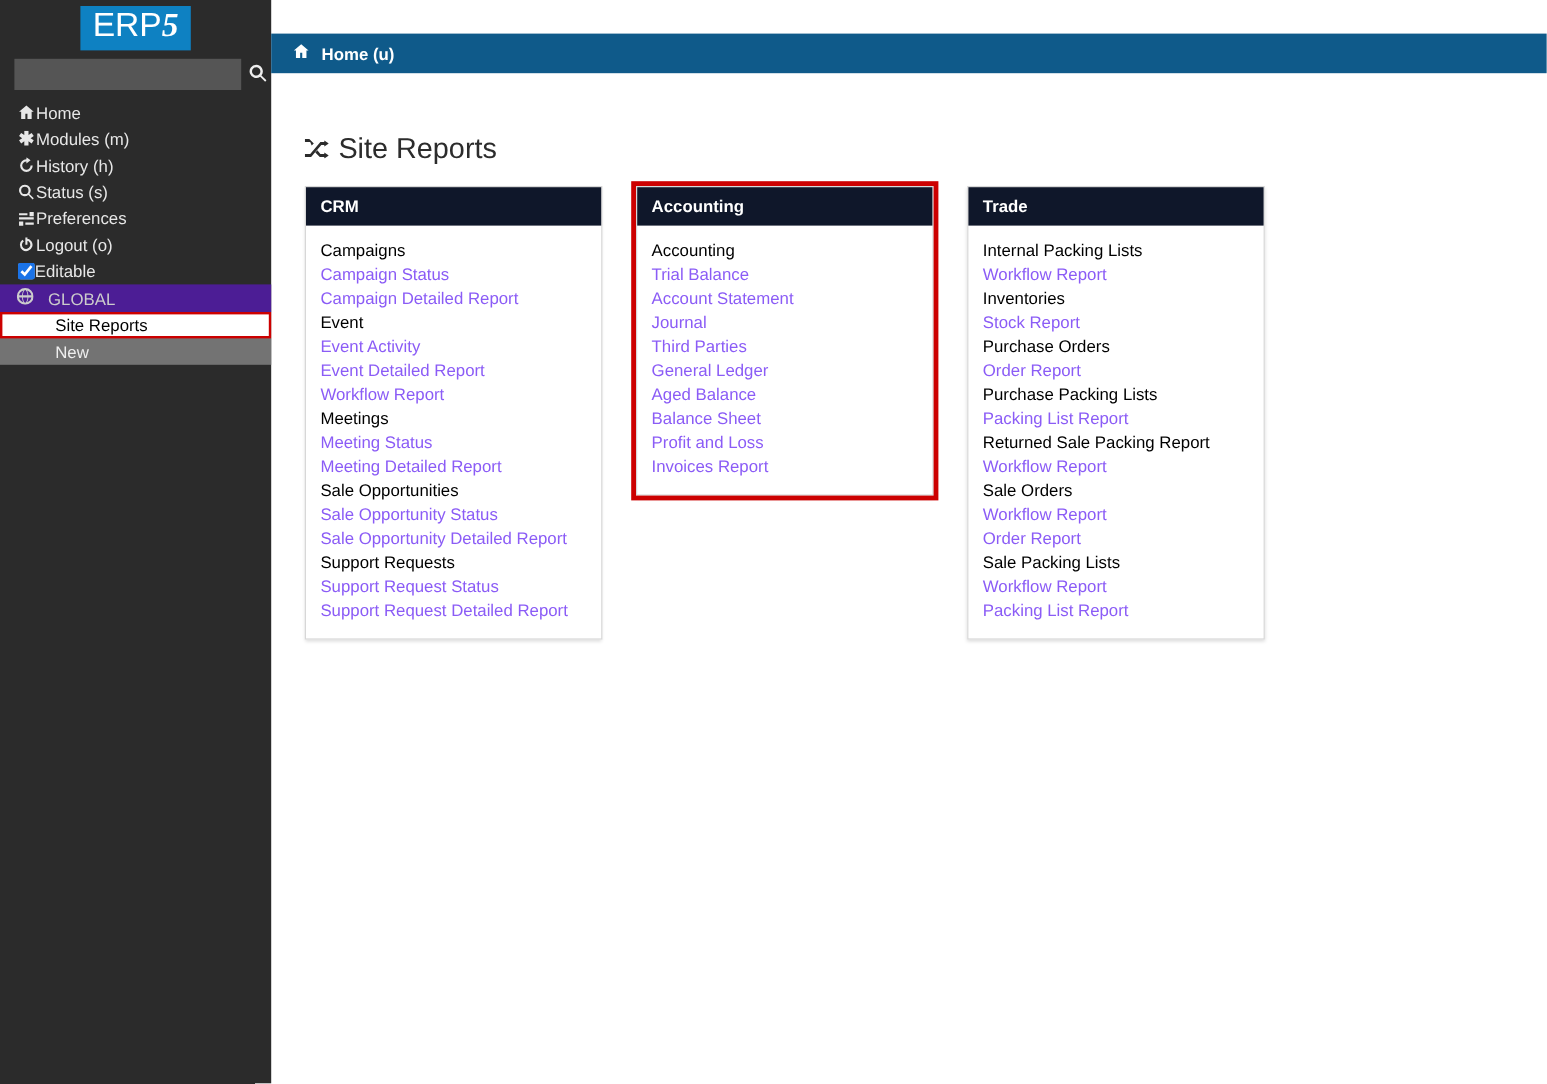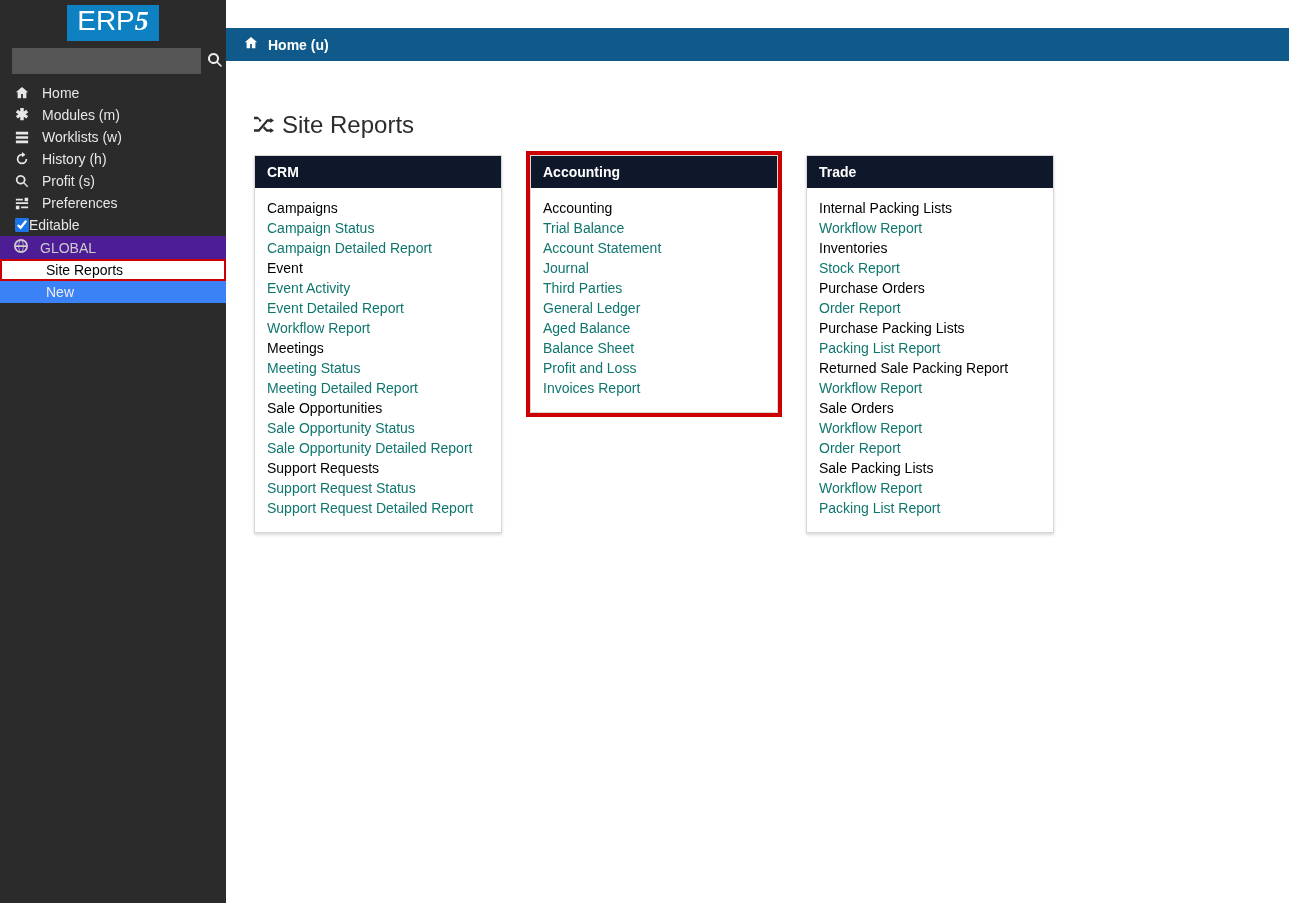--- a/index.html
+++ b/index.html
@@ -27,28 +27,28 @@
   }
   .logo i { font-style: italic; font-family: serif; font-weight: bold; }
   .search-row { display: flex; align-items: center; padding: 4px 12px 8px; gap: 6px; }
   .search-row input {
     flex: 1; background: #555; border: none; height: 26px; padding: 0 6px;
     color: #eee;
   }
   .search-row .mag { color: #eee; cursor: pointer; }
   .nav-list { list-style: none; }
   .nav-list li {
-    display: flex; align-items: flex-start; gap: 12px;
+    display: flex; align-items: flex-start; 
     padding: 3px 12px 3px 14px; cursor: pointer; font-size: 14px;
   }
   .nav-list li .ico { width: 16px; height: 16px; display: inline-flex; align-items:center; justify-content:center; }
   .nav-list li input[type=checkbox] { accent-color: #1a73e8; width:14px; height:14px; margin-left:1px;}
   .global-hdr { background:#4c1d95; color:#ccc; padding:3px 12px 3px 14px; display:flex; align-items:center; gap:12px;}
   .sub-list { list-style:none; }
-  .sub-list li { padding:3px 12px 3px 46px; cursor:pointer; background:#3b82f6; color:#eee;}
+  .sub-list li { padding:3px 12px 3px 46px; cursor:pointer; background:#737373; color:#eee;}
   .sub-list li.selected { outline:2px solid #cc0000; outline-offset:-2px; background:#fff; color:#000; }
 
   
   .main { flex:1; display:flex; flex-direction:column;margin-top:28px; }
   .topbar {
     background:#0f5a8a;
     color:#fff; padding:8px 18px; display:flex; align-items:center; gap:10px;
     font-weight:600; font-size: 14px;
   }
   .content { padding: 50px 28px; }
@@ -58,21 +58,21 @@
     width: 248px;
     border:1px solid #d7d7d7;
     box-shadow: 0 2px 3px rgba(0,0,0,0.15);
     background:#fff;
   }
   .panel-header {
     background:#0f172a; color:#fff; font-weight:600; padding:8px 12px;
   }
   .panel-body { padding:8px 12px 12px; }
   .panel-body .hdr { color:#000; margin:4px 0; }
-  .panel-body .link { color:#0f766e; margin:4px 0; cursor:pointer; }
+  .panel-body .link { color:#8b5cf6; margin:4px 0; cursor:pointer; }
   .panel.highlight { outline:4px solid #cc0000; outline-offset:0; }
 
   
   svg { fill: currentColor; }
 </style>
 </head>
 <body>
 
 <div class="sidebar">
   <div class="logo-wrap">
@@ -104,49 +104,50 @@
         <span class="ico">
           <svg width="14" height="14" viewBox="0 0 16 16">
             <path d="M6 0h4v4l3-2 2 3-3 2 3 2-2 3-3-2v4H6v-4l-3 2-2-3 3-2-3-2 2-3 3 2V0z"></path>
           </svg>
         </span>
         <span>Modules (m)</span>
       </li>
       <li>
         <span class="ico">
           <svg width="14" height="14" viewBox="0 0 16 16">
-            <path d="M1 2h14v3H1zM1 7h14v3H1zM1 12h14v3H1z"></path>
-          </svg>
-        </span>
-        <span>Worklists (w)</span>
-      </li>
-      <li>
-        <span class="ico">
-          <svg width="14" height="14" viewBox="0 0 16 16">
             <path d="M8 3a5 5 0 11-4.9 6H1a7 7 0 106.9-8V0L4 3l4 3V4a4 4 0 10-3.5 6H8V3z" opacity=".01"></path>
             <path d="M8 2a6 6 0 106 6H12a4 4 0 11-4-4v2l4-3-4-3v2z"></path>
           </svg>
         </span>
         <span>History (h)</span>
       </li>
       <li>
         <span class="ico">
           <svg width="14" height="14" viewBox="0 0 16 16">
             <path d="M6.5 1a5.5 5.5 0 014.38 8.83l4.15 4.14-1.06 1.06-4.14-4.15A5.5 5.5 0 116.5 1zm0 2a3.5 3.5 0 100 7 3.5 3.5 0 000-7z"></path>
           </svg>
         </span>
-        <span>Profit (s)</span>
+        <span>Status (s)</span>
       </li>
       <li>
         <span class="ico">
           <svg width="14" height="14" viewBox="0 0 16 16">
             <path d="M1 3h8v2H1zM11 2h4v4h-4zM1 11h4v4H1zM7 12h8v2H7zM1 7h14v2H1z"></path>
           </svg>
         </span>
         <span>Preferences</span>
+      </li>
+      <li>
+        <span class="ico">
+          <svg width="14" height="14" viewBox="0 0 16 16">
+            <path d="M7 0h2v8H7V0zm4.3 2.3l1.4 1.4A6 6 0 118 2v2a4 4 0 103.3 1.7l0 0 0 0z" opacity=".01"></path>
+            <path d="M7 1h2v7H7zM4.2 3.2l1.4 1.4A4 4 0 108 4V2a6 6 0 11-3.8 1.2z"></path>
+          </svg>
+        </span>
+        <span>Logout (o)</span>
       </li>
     </ul>
 
   <div class="nav-list" style="list-style:none;">
     <li style="display:flex;align-items:center;gap:0;padding:3px 12px 3px 14px;">
       <input type="checkbox" checked="" style="">
       <span>Editable</span>
     </li>
   </div>
 

